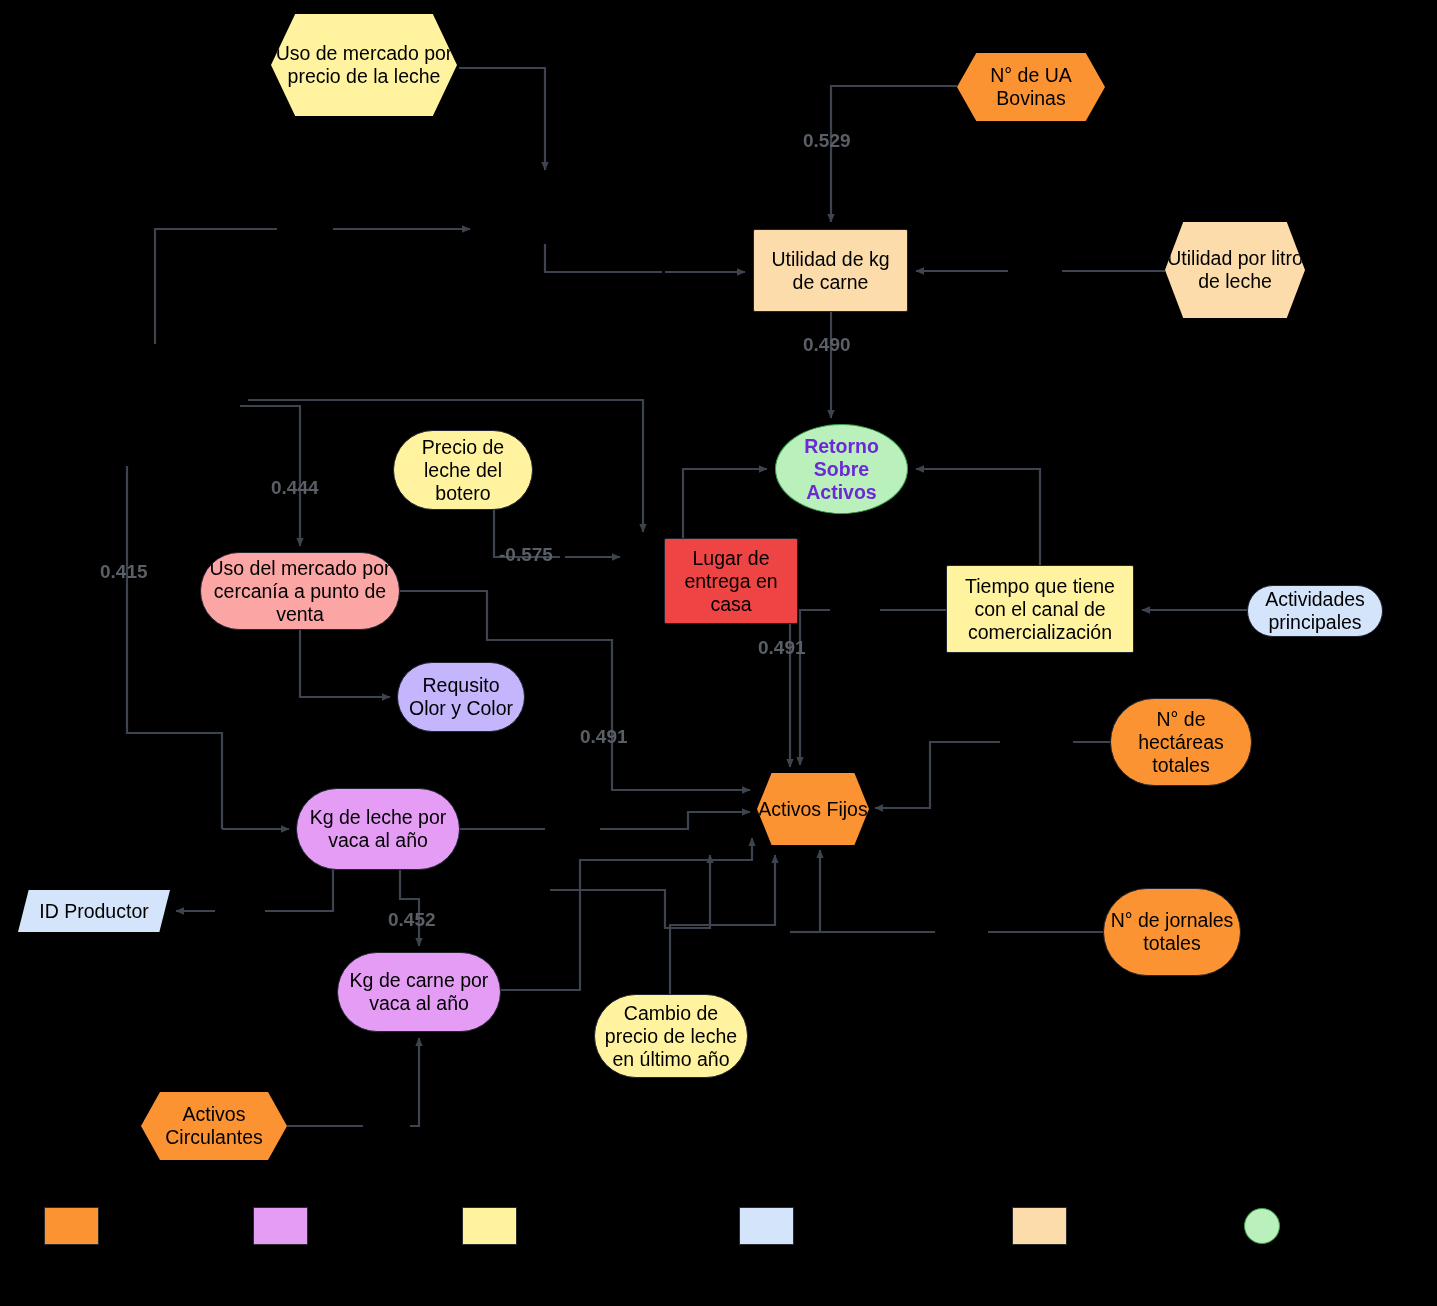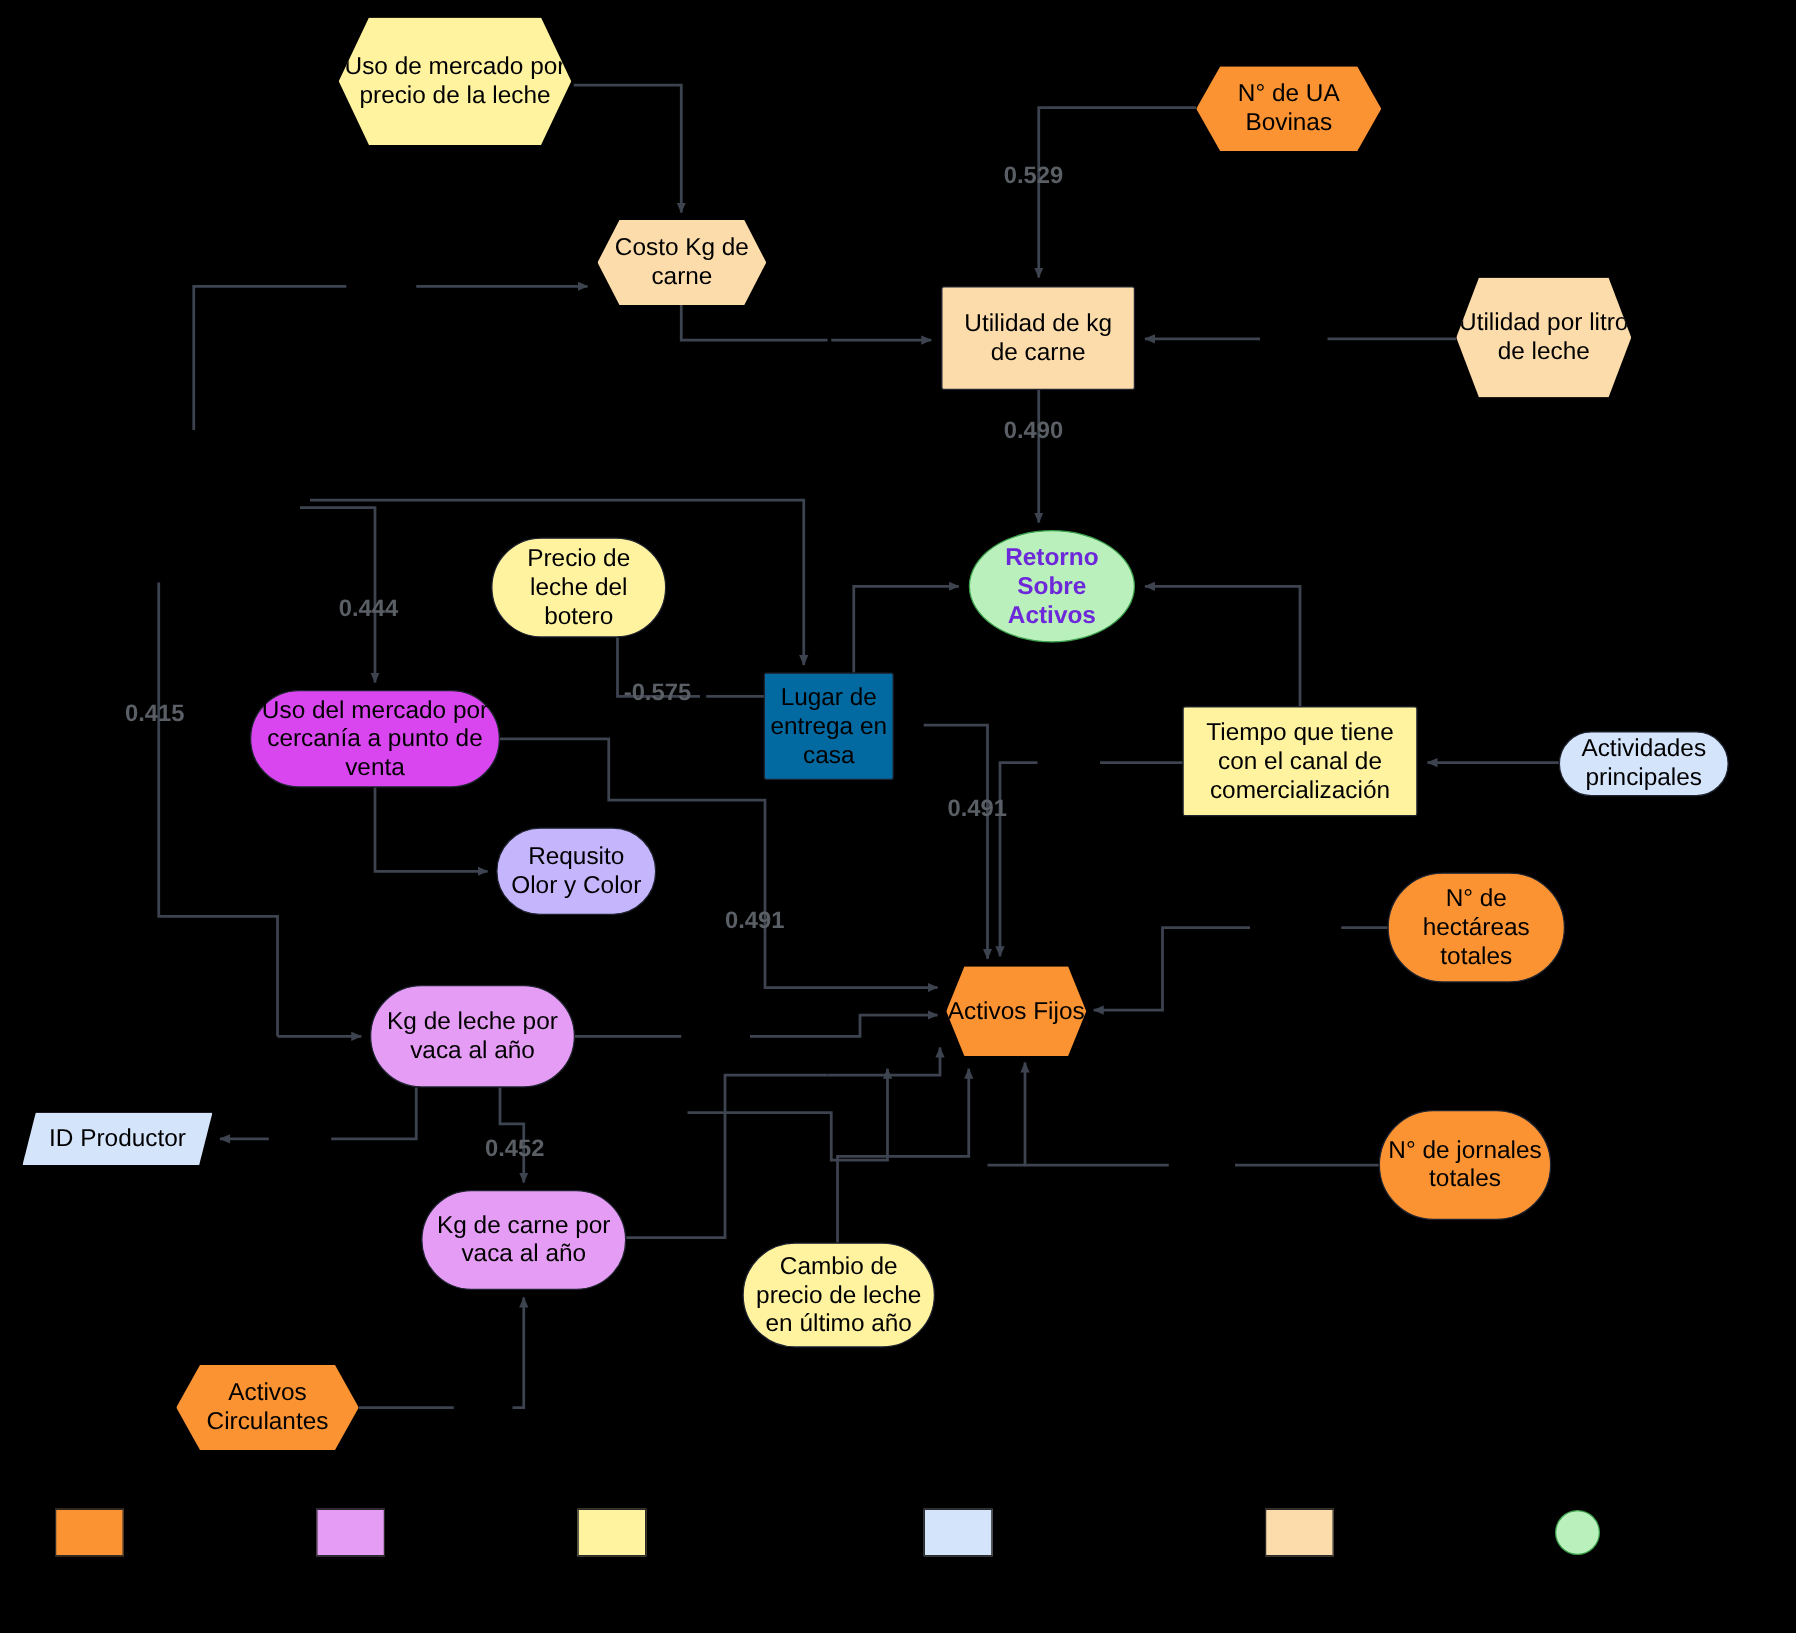--- a/index.html
+++ b/index.html
@@ -171,50 +171,45 @@
       <span>Uso de mercado por precio de la leche</span>
     </div>
   </div>
 
   <div class="hexwrap" style="left:957px; top:53px; width:148px; height:68px;">
     <div class="hexin shape-hex" style="background:#fb9333;">
       <span>N° de UA Bovinas</span>
     </div>
   </div>
 
-  <div class="hexwrap" style="left:478px; top:176px; width:135px; height:68px;">
-    <div class="hexin shape-hex" style="background:#fcdcab;">
-      <span>Costo Kg de carne</span>
-    </div>
-  </div>
 
   <div class="node shape-rect" style="left:753px; top:229px; width:155px; height:83px; background:#fcdcab;">
     <span>Utilidad de kg de carne</span>
   </div>
 
   <div class="hexwrap" style="left:1165px; top:222px; width:140px; height:96px;">
     <div class="hexin shape-hex" style="background:#fcdcab;">
       <span>Utilidad por litro de leche</span>
     </div>
   </div>
 
 
   <div class="node shape-round" style="left:393px; top:430px; width:140px; height:80px; background:#fff3a0;">
     <span>Precio de leche del botero</span>
   </div>
 
   <div class="node shape-ellipse target-ellipse" style="left:775px; top:424px; width:133px; height:90px; background:#b9f0bb; border-color:#3aa14a;">
     <span>Retorno Sobre Activos</span>
   </div>
 
-  <div class="node shape-round" style="left:200px; top:552px; width:200px; height:78px; background:#d946ef;">
+  <div class="node shape-round" style="left:200px; top:552px; width:200px; height:78px; background:#fca5a5;">
     <span>Uso del mercado por cercanía a punto de venta</span>
   </div>
 
-  <div class="node shape-rect" style="left:611px; top:538px; width:104px; height:86px; background:#0369a1;">
+  <div class="node shape-rect" style="left:664px; top:538px; width:134px; height:86px; background:#ef4444;">
     <span>Lugar de entrega en casa</span>
   </div>
 
   <div class="node shape-rect" style="left:946px; top:565px; width:188px; height:88px; background:#fff3a0;">
     <span>Tiempo que tiene con el canal de comercialización</span>
   </div>
 
   <div class="node shape-round" style="left:1247px; top:585px; width:136px; height:52px; background:#d4e4fb;">
     <span>Actividades principales</span>
   </div>

